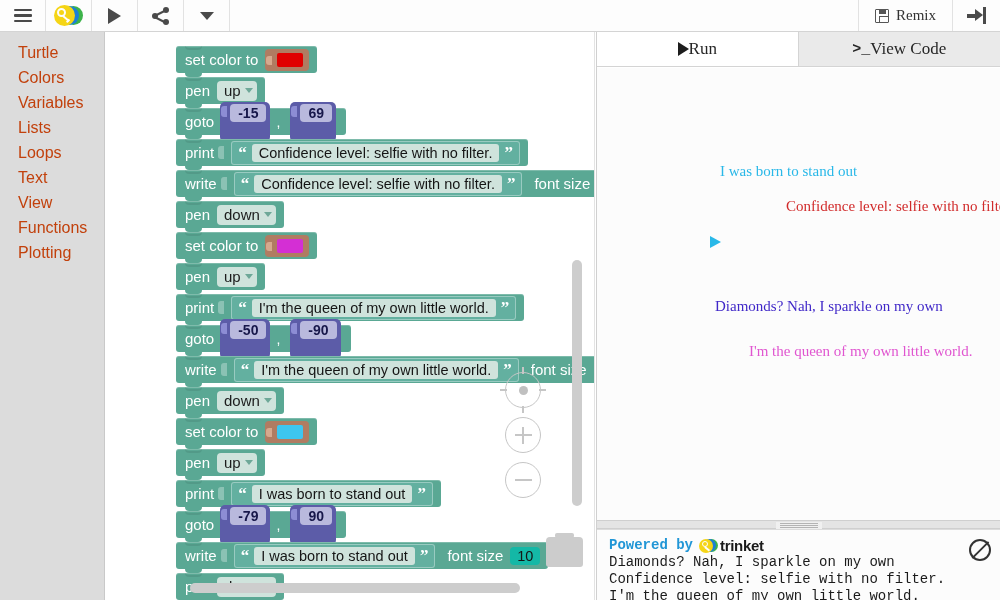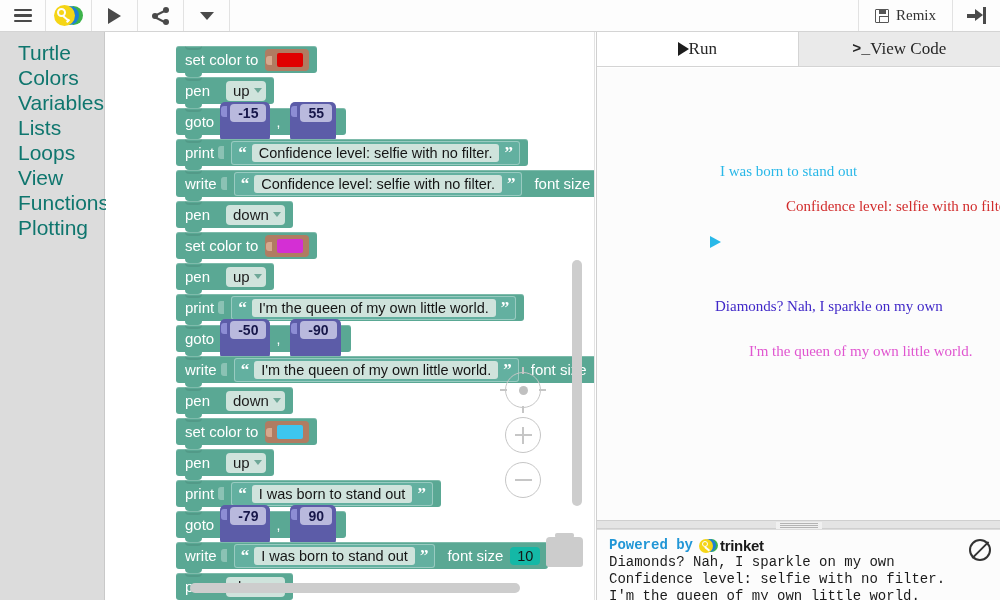--- a/index.html
+++ b/index.html
@@ -78,21 +78,21 @@
   
   .sidebar {
     position: absolute; left: 0; top: 32px; width: 105px; height: 568px;
     background: #dcdcdc;
     border-right: 1px solid #c9c9c9;
     padding-top: 8px;
   }
   .cat {
     height: 25px; line-height: 25px;
     padding-left: 18px;
-    font-size: 21px; color: #0f766e;
+    font-size: 16px; color: #c2410c;
     cursor: pointer;
     white-space: nowrap;
   }
 
   
   .workspace {
     position: absolute; left: 106px; top: 32px; width: 489px; height: 568px;
     background: #ffffff;
     overflow: hidden;
   }
@@ -123,21 +123,21 @@
     content: ""; position: absolute; left: 9px; bottom: -4px;
     width: 17px; height: 4px;
     background: #5aa894;
     border-radius: 0 0 8px 8px;
   }
   .blk .lbl { white-space: nowrap; }
 
   .dd {
     background: #cfe3dc; color: #1c1c1c;
     border-radius: 4px; padding: 1px 4px 2px 7px;
-    margin-left: 16px;
+    margin-left: 7px;
     font-size: 15px;
     display: flex; align-items: center; gap: 4px;
     cursor: pointer;
   }
   .dd .arrow { width: 0; height: 0; border-top: 5px solid #6ea898; border-left: 4px solid transparent; border-right: 4px solid transparent; }
 
   .swatch-holder {
     position: relative; margin-left: 7px;
     background: #b07c62; border-radius: 4px;
     padding: 4px 6px 4px 12px;
@@ -350,20 +350,21 @@
       </span>
     </div>
   </div>
 
   <div class="sidebar" id="sidebar">
       <div class="cat"><span>Turtle</span></div>
       <div class="cat"><span>Colors</span></div>
       <div class="cat"><span>Variables</span></div>
       <div class="cat"><span>Lists</span></div>
       <div class="cat"><span>Loops</span></div>
+      <div class="cat"><span>Text</span></div>
       <div class="cat"><span>View</span></div>
       <div class="cat"><span>Functions</span></div>
       <div class="cat"><span>Plotting</span></div>
     </div>
 
   <div class="workspace">
     <div class="blocks" id="blockstack">
         <div class="blk">
           <span class="lbl">set color to</span>
           <span class="swatch-holder">
@@ -377,21 +378,21 @@
             <span class="arrow"></span>
           </span>
         </div>
         <div class="blk">
           <span class="lbl">goto</span>
           <span class="numsock">
             <span class="num">-15</span>
           </span>
           <span class="comma">,</span>
           <span class="numsock">
-            <span class="num">55</span>
+            <span class="num">69</span>
           </span>
         </div>
         <div class="blk">
           <span class="lbl">print</span>
           <span class="plug"></span>
           <span class="strsock">
             <span class="q">“</span>
             <span class="strfield">Confidence level: selfie with no filter.</span>
             <span class="q">”</span>
           </span>

